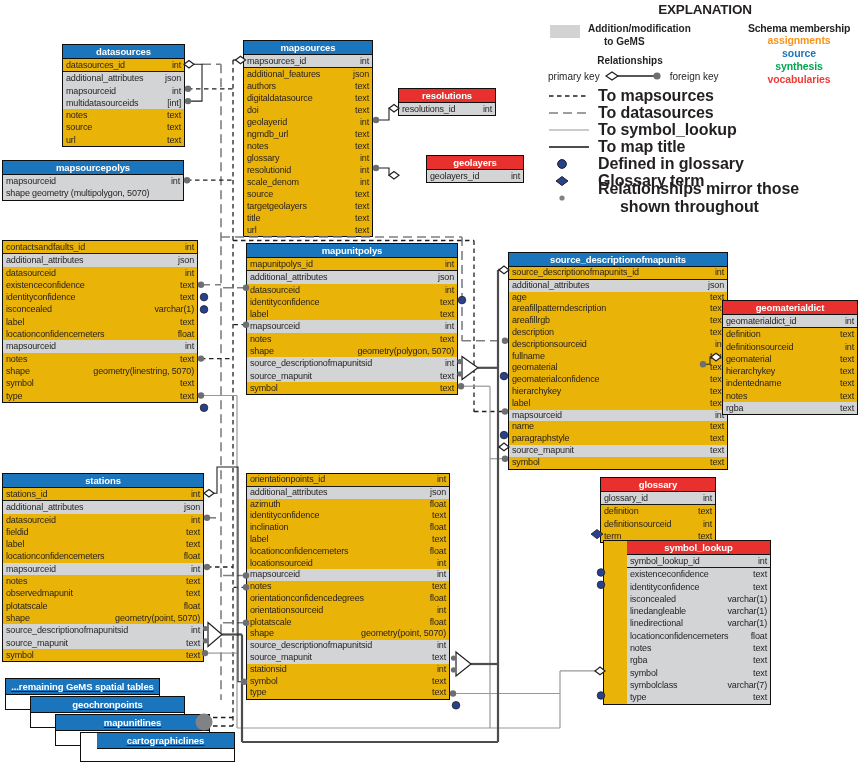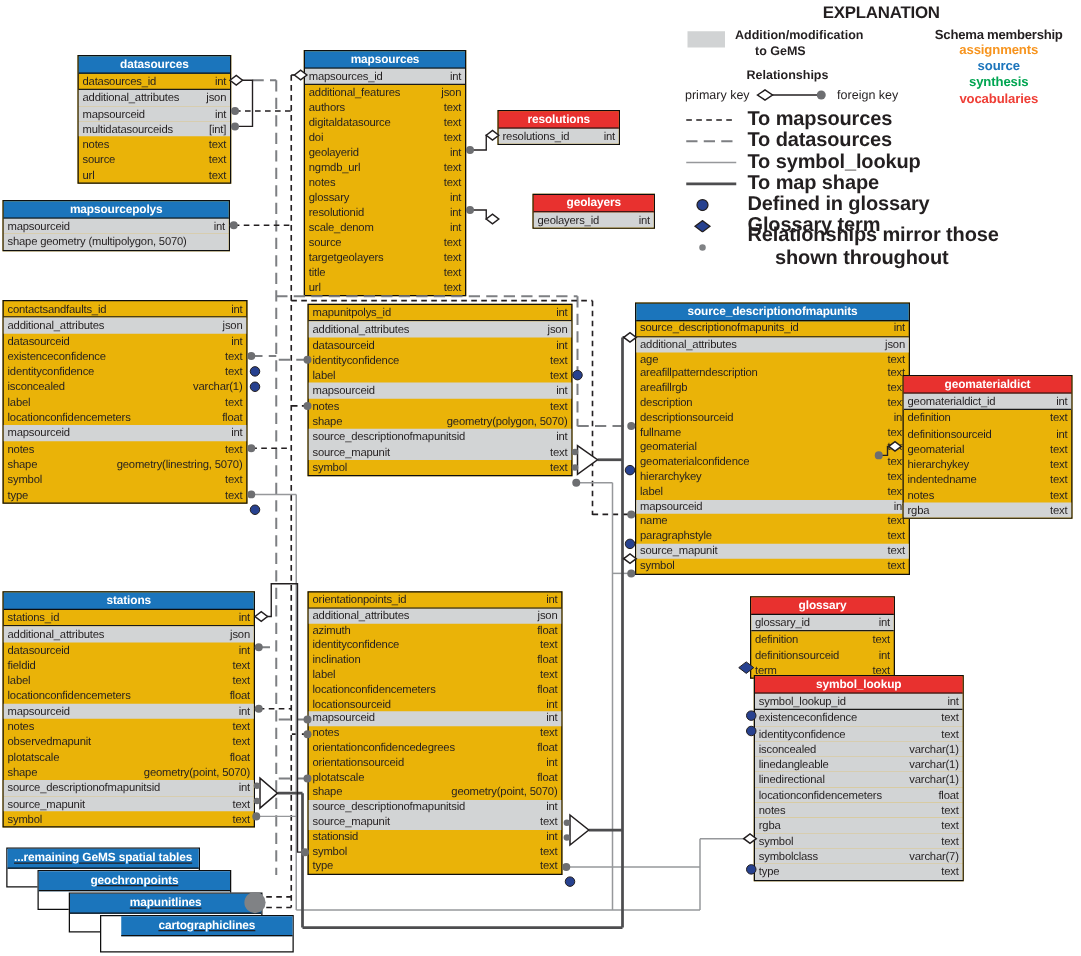--- a/index.html
+++ b/index.html
@@ -239,20 +239,21 @@
           <span class="t">text</span>
         </div>
         <div class="row">
           <span class="f">type</span>
           <span class="t">text</span>
         </div>
       </div>
   </div>
 
   <div class="table src" style="left:246px;top:243px;width:212px;">
+    <div class="thead">mapunitpolys</div>
     <div>
 
     <div class="row idrow">
           <span class="f">mapunitpolys_id</span>
           <span class="t">int</span>
         </div>
         <div class="row sh">
           <span class="f">additional_attributes</span>
           <span class="t">json</span>
         </div>
@@ -288,21 +289,21 @@
           <span class="f">source_mapunit</span>
           <span class="t">text</span>
         </div>
         <div class="row">
           <span class="f">symbol</span>
           <span class="t">text</span>
         </div>
       </div>
   </div>
 
-  <div class="table src rh118" style="left:508px;top:242px;width:220px;">
+  <div class="table src rh118" style="left:508px;top:252px;width:220px;">
     <div class="thead">source_descriptionofmapunits</div>
     <div>
 
     <div class="row idrow">
           <span class="f">source_descriptionofmapunits_id</span>
           <span class="t">int</span>
         </div>
         <div class="row sh">
           <span class="f">additional_attributes</span>
           <span class="t">json</span>
@@ -570,21 +571,21 @@
           <span class="f">definitionsourceid</span>
           <span class="t">int</span>
         </div>
         <div class="row">
           <span class="f">term</span>
           <span class="t">text</span>
         </div>
       </div>
   </div>
 
-  <div class="table voc" style="left:603px;top:540px;width:168px;">
+  <div class="table voc" style="left:603px;top:540px;width:168px;padding-left:23px;">
     <div class="thead">symbol_lookup</div>
     <div>
 
     <div class="row sh idrow">
           <span class="f">symbol_lookup_id</span>
           <span class="t">int</span>
         </div>
         <div class="row sh">
           <span class="f">existenceconfidence</span>
           <span class="t">text</span>
@@ -678,21 +679,21 @@
   <div class="exp-row" style="left:548px;top:123px;">
     <svg class="samp">
         <line x1="1" y1="5" x2="41" y2="5" class="sl"></line>
       </svg>
     <span class="exp-lab">To symbol_lookup</span>
   </div>
   <div class="exp-row" style="left:548px;top:140px;">
     <svg class="samp">
         <line x1="1" y1="5" x2="41" y2="5" class="mu"></line>
       </svg>
-    <span class="exp-lab">To map shape</span>
+    <span class="exp-lab">To map title</span>
   </div>
 
   <div class="exp-row" style="left:548px;top:157px;">
     <svg class="samp">
         <circle cx="14" cy="5" r="4.4" fill="#27418f" stroke="#231f20" stroke-width="1"></circle>
       </svg>
     <span class="exp-lab">Defined in glossary</span>
   </div>
   <div class="exp-row" style="left:548px;top:174px;">
     <svg class="samp">

